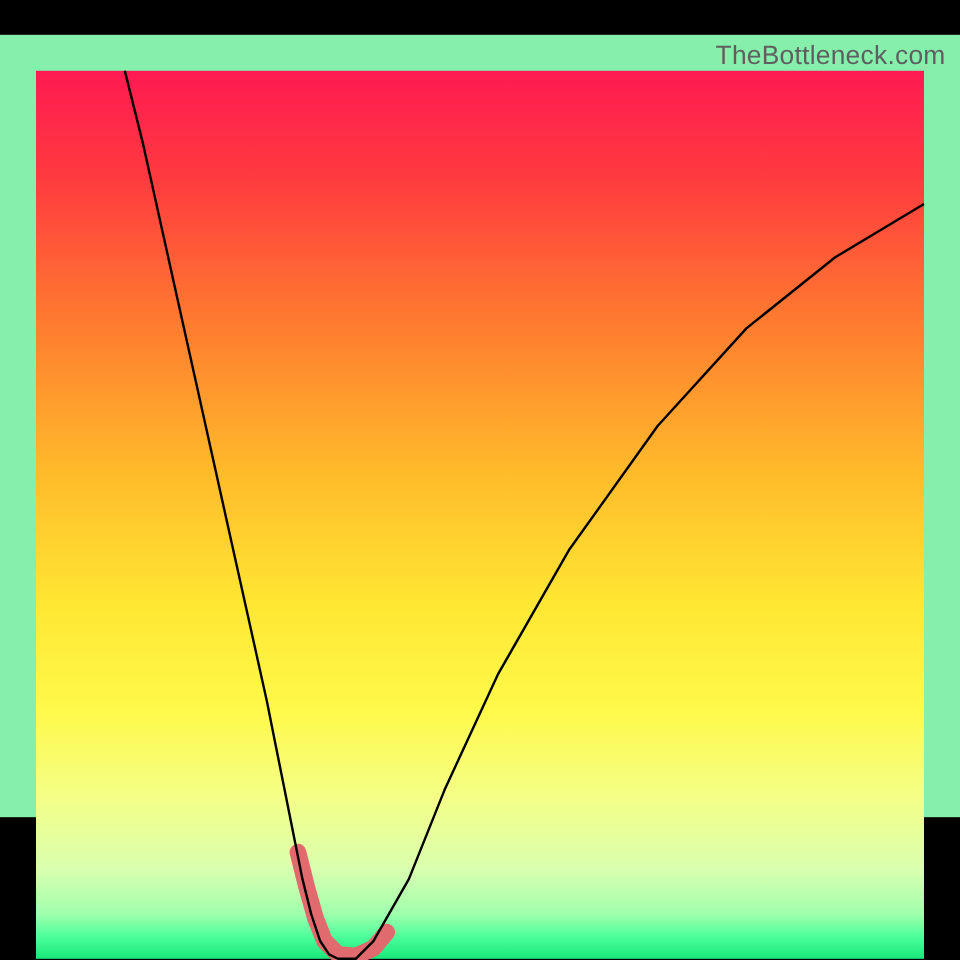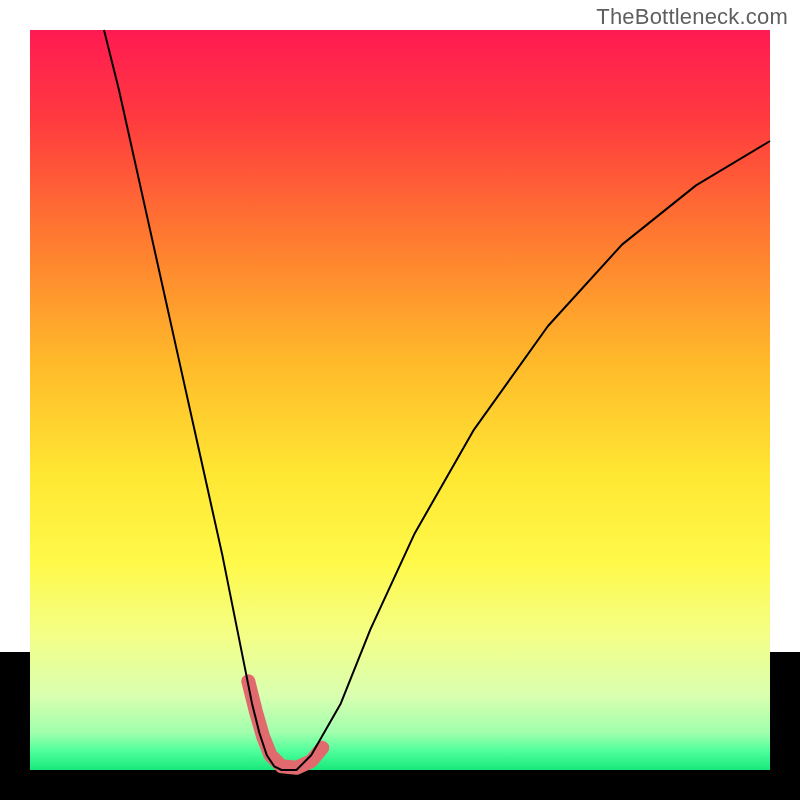--- a/index.html
+++ b/index.html
@@ -8,21 +8,22 @@
     width: 800px;
     height: 800px;
     overflow: hidden;
     background: #000;
     font-family: Arial, Helvetica, sans-serif;
   }
   .frame {
     position: relative;
     width: 800px;
     height: 652px;
-    background: #ffffff;
+    background: #86efac;
+    margin-top: 29px;
   }
   .watermark {
     position: absolute;
     top: 4px;
     right: 12px;
     color: #5f5f5f;
     font-size: 22px;
     font-weight: 500;
     letter-spacing: 0.2px;
     z-index: 20;

